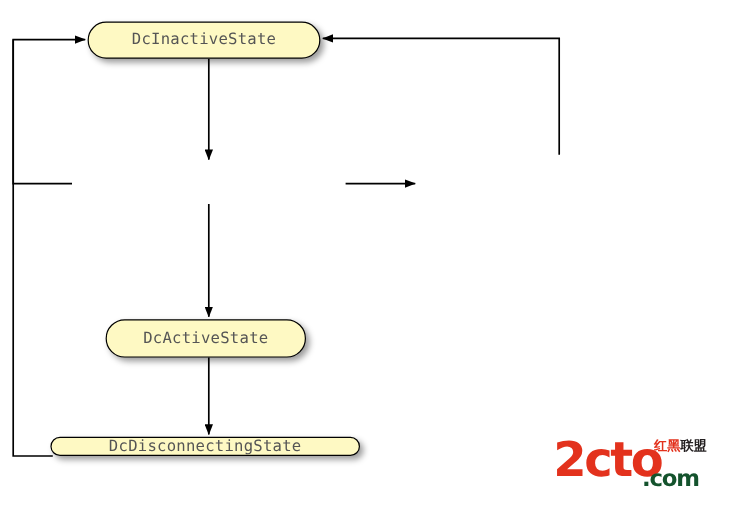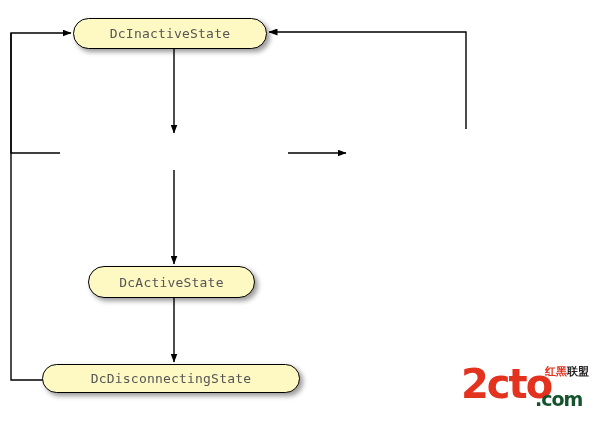--- a/index.html
+++ b/index.html
@@ -124,21 +124,21 @@
   <div class="node" style="left:73px; top:18px; width:194px; height:31px;">
     <span class="node-label">DcInactiveState</span>
   </div>
 
 
 
   <div class="node" style="left:88px; top:266px; width:167px; height:32px;justify-content:center;">
     <span class="node-label">DcActiveState</span>
   </div>
 
-  <div class="node" style="left:42px; top:364px; width:258px; height:29px;text-align:center;">
+  <div class="node" style="left:42px; top:364px; width:258px; height:16px;text-align:center;">
     <span class="node-label">DcDisconnectingState</span>
   </div>
 
   <div id="watermark">
     <span class="wm-2cto">2cto</span>
     <span class="wm-com">.com</span>
     <span class="wm-cn"><span class="c-red">红黑</span><span class="c-blk">联盟</span></span>
   </div>
 
 </div>

